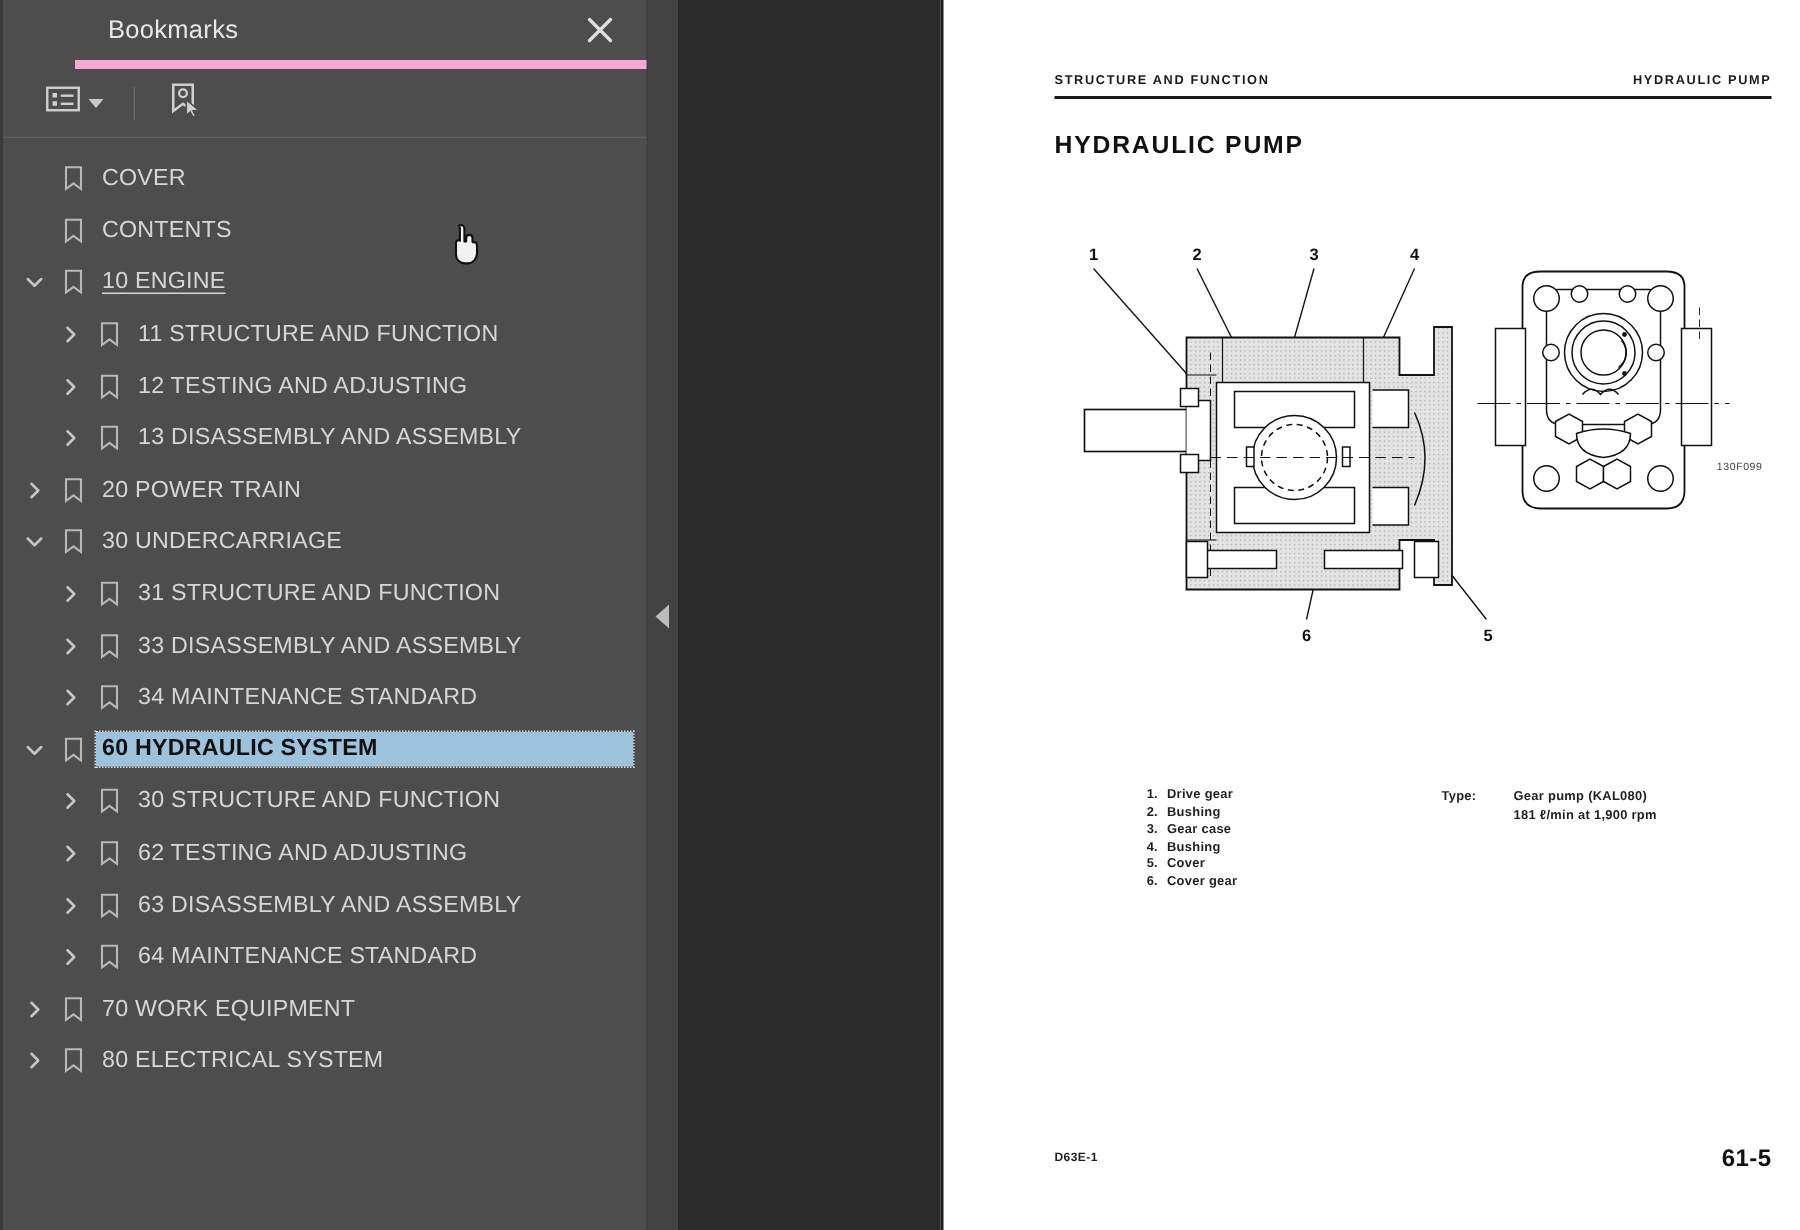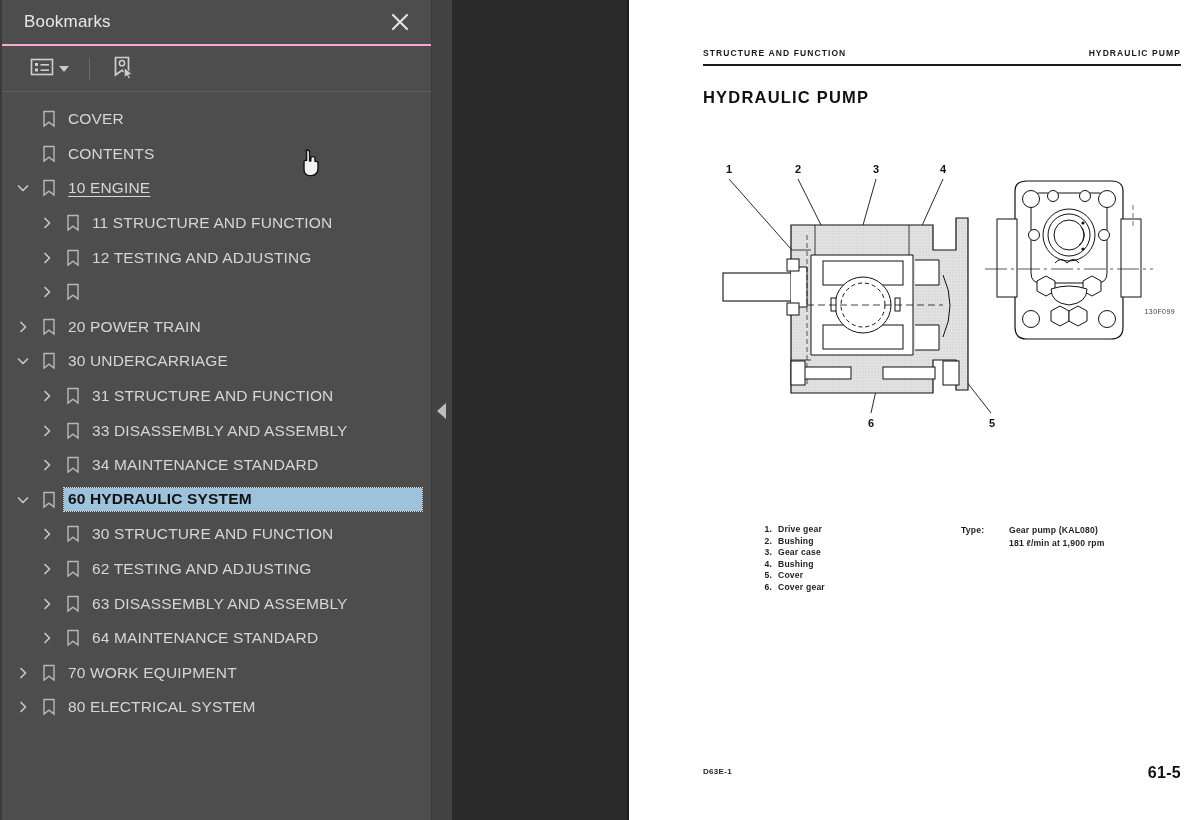--- a/index.html
+++ b/index.html
@@ -17,21 +17,22 @@
     background: #4d4d4d;
     border-left: 2px solid #3a3a3a;
     border-right: 1px solid #3d3d3d;
     position: relative;
     display: flex; flex-direction: column;
   }
   .panel-header {
     height: 46px; min-height: 46px;
     display: flex; align-items: center;
     padding: 0 18px 0 22px;
-    border-bottom: 2px solid #f9a8d4;
+    border-bottom: 6px solid #f9a8d4;
+    margin-left: 48px;
   }
   .panel-title {
     color: #e8e8e8; font-size: 17px; letter-spacing: .2px; flex: 1;
   }
   .close-btn {
     width: 26px; height: 26px; position: relative; cursor: pointer;
   }
   .close-btn svg { display: block; }
 
   .panel-toolbar {
@@ -279,20 +280,21 @@
           <div class="twisty">
             <svg width="14" height="14" viewBox="0 0 14 14">
               <path d="M5 2.5 L9.5 7 L5 11.5" stroke="#c6c6c6" stroke-width="1.7" fill="none" stroke-linecap="round" stroke-linejoin="round"></path>
             </svg>
           </div>
           <div class="bm-icon">
             <svg width="14" height="18" viewBox="0 0 14 18">
               <path d="M2 1.5 H12 V16 L7 12.2 L2 16 Z" fill="none" stroke="#b8b8b8" stroke-width="1.4"></path>
             </svg>
           </div>
+          <div class="row-label">13 DISASSEMBLY AND ASSEMBLY</div>
         </div>
         <div class="row depth1">
           <div class="twisty">
             <svg width="14" height="14" viewBox="0 0 14 14">
               <path d="M5 2.5 L9.5 7 L5 11.5" stroke="#c6c6c6" stroke-width="1.7" fill="none" stroke-linecap="round" stroke-linejoin="round"></path>
             </svg>
           </div>
           <div class="bm-icon">
             <svg width="14" height="18" viewBox="0 0 14 18">
               <path d="M2 1.5 H12 V16 L7 12.2 L2 16 Z" fill="none" stroke="#b8b8b8" stroke-width="1.4"></path>

